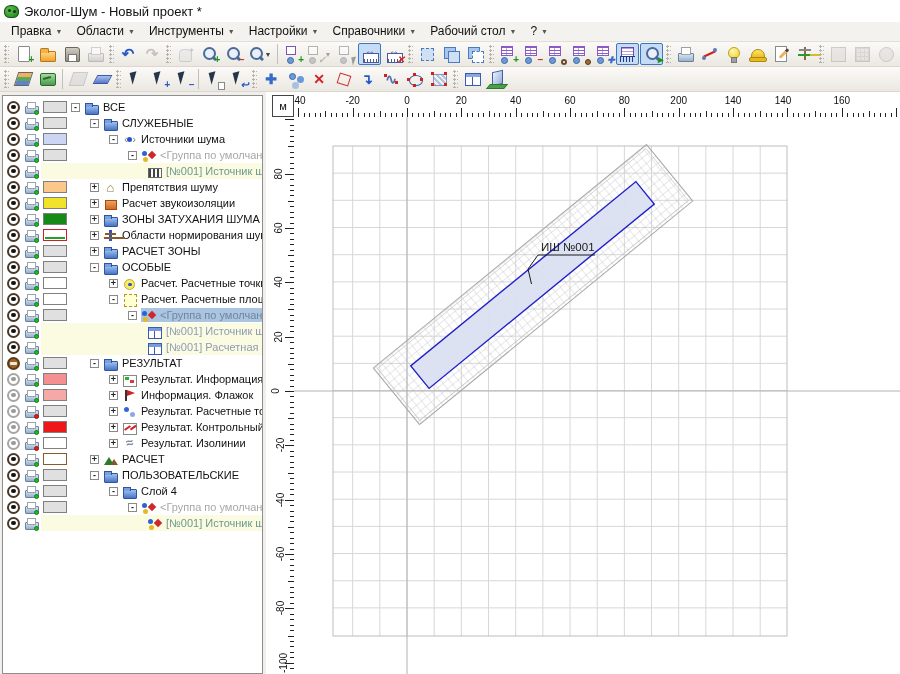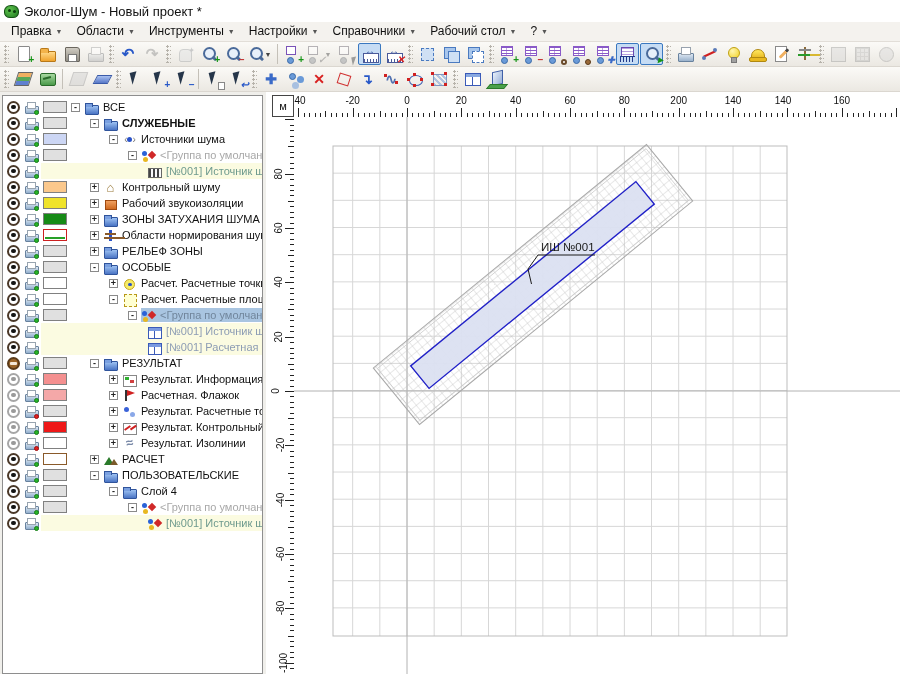--- a/index.html
+++ b/index.html
@@ -446,21 +446,21 @@
             </span>
           </div>
           <div class="trow">
             <span class="eye"></span>
             <span class="prn">
               <i class="dotg"></i>
             </span>
             <span class="sw" style="background: rgb(224, 224, 224);"></span>
             <span style="width: 19px; flex: 0 0 auto;"></span>
             <span class="exp">-</span>
-            <span style="display: flex; align-items: center; font-weight: bold;">
+            <span style="display: flex; align-items: center;">
               <span class="ti ti-folder"></span>
               <span class="tlabel">СЛУЖЕБНЫЕ</span>
             </span>
           </div>
           <div class="trow">
             <span class="eye"></span>
             <span class="prn">
               <i class="dotg"></i>
             </span>
             <span class="sw" style="background: rgb(204, 214, 244);"></span>
@@ -499,34 +499,34 @@
           <div class="trow">
             <span class="eye"></span>
             <span class="prn">
               <i class="dotg"></i>
             </span>
             <span class="sw" style="background: rgb(251, 200, 140);"></span>
             <span style="width: 19px; flex: 0 0 auto;"></span>
             <span class="exp">+</span>
             <span style="display: flex; align-items: center;">
               <span class="ti ti-house"></span>
-              <span class="tlabel">Контрольный шуму</span>
+              <span class="tlabel">Препятствия шуму</span>
             </span>
           </div>
           <div class="trow">
             <span class="eye"></span>
             <span class="prn">
               <i class="dotg"></i>
             </span>
             <span class="sw" style="background: rgb(240, 227, 42);"></span>
             <span style="width: 19px; flex: 0 0 auto;"></span>
             <span class="exp">+</span>
             <span style="display: flex; align-items: center;">
               <span class="ti ti-brick"></span>
-              <span class="tlabel">Рабочий звукоизоляции</span>
+              <span class="tlabel">Расчет звукоизоляции</span>
             </span>
           </div>
           <div class="trow">
             <span class="eye"></span>
             <span class="prn">
               <i class="dotg"></i>
             </span>
             <span class="sw" style="background: rgb(22, 138, 22);"></span>
             <span style="width: 19px; flex: 0 0 auto;"></span>
             <span class="exp">+</span>
@@ -551,21 +551,21 @@
           <div class="trow">
             <span class="eye"></span>
             <span class="prn">
               <i class="dotg"></i>
             </span>
             <span class="sw" style="background: rgb(224, 224, 224);"></span>
             <span style="width: 19px; flex: 0 0 auto;"></span>
             <span class="exp">+</span>
             <span style="display: flex; align-items: center;">
               <span class="ti ti-folder"></span>
-              <span class="tlabel">РЕЛЬЕФ ЗОНЫ</span>
+              <span class="tlabel">РАСЧЕТ ЗОНЫ</span>
             </span>
           </div>
           <div class="trow">
             <span class="eye"></span>
             <span class="prn">
               <i class="dotg"></i>
             </span>
             <span class="sw" style="background: rgb(224, 224, 224);"></span>
             <span style="width: 19px; flex: 0 0 auto;"></span>
             <span class="exp">-</span>
@@ -666,21 +666,21 @@
           <div class="trow">
             <span class="eye e-dim"></span>
             <span class="prn">
               <i class="dotg"></i>
             </span>
             <span class="sw" style="background: rgb(244, 168, 168);"></span>
             <span style="width: 38px; flex: 0 0 auto;"></span>
             <span class="exp">+</span>
             <span style="display: flex; align-items: center;">
               <span class="ti ti-flag"></span>
-              <span class="tlabel">Расчетная. Флажок</span>
+              <span class="tlabel">Информация. Флажок</span>
             </span>
           </div>
           <div class="trow">
             <span class="eye e-dim"></span>
             <span class="prn">
               <i class="dotr"></i>
             </span>
             <span class="sw" style="background: rgb(224, 224, 224);"></span>
             <span style="width: 38px; flex: 0 0 auto;"></span>
             <span class="exp">+</span>

